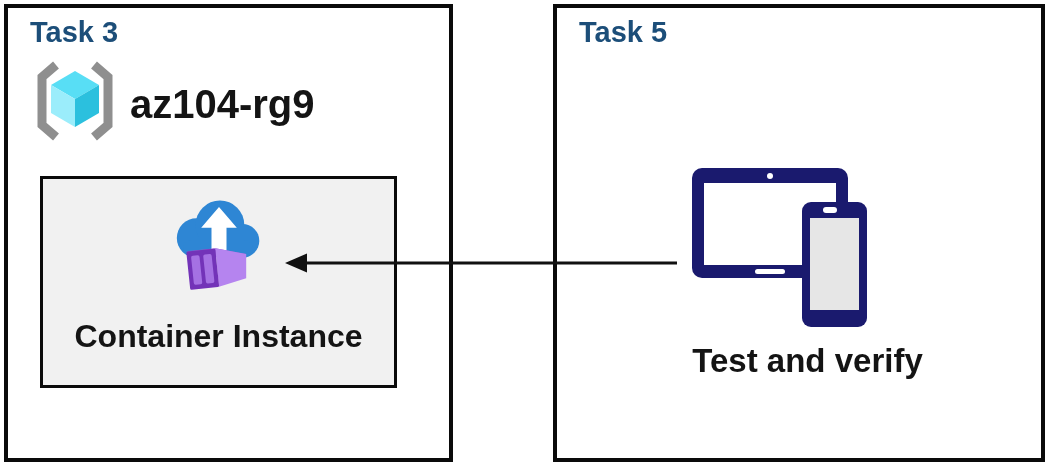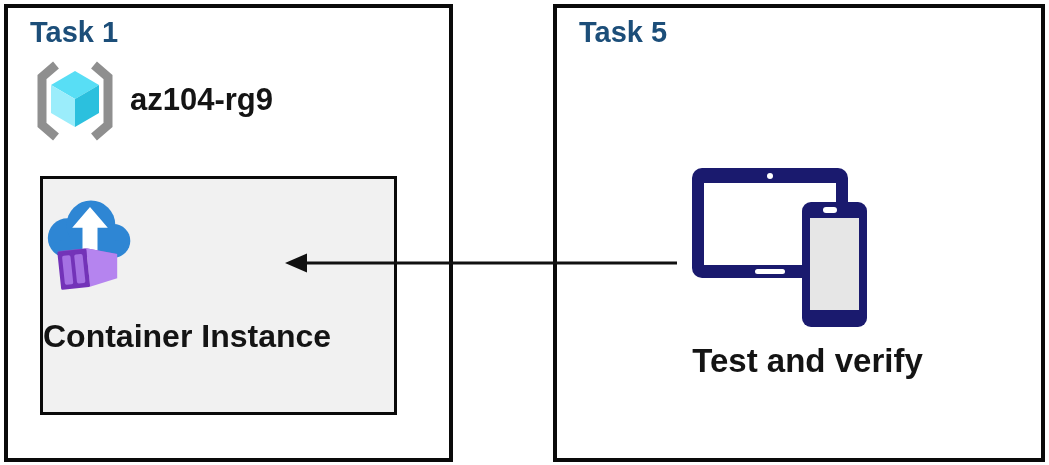--- a/index.html
+++ b/index.html
@@ -4,35 +4,35 @@
 <style>
   html,body{margin:0;padding:0;background:#ffffff;}
   body{width:1049px;height:465px;overflow:hidden;font-family:"Liberation Sans", sans-serif;}
   .canvas{position:relative;width:1049px;height:465px;background:#ffffff;}
   .panel{position:absolute;top:4px;height:458px;background:#ffffff;border:4px solid #0a0a0a;box-sizing:border-box;}
   .panel-left{left:4px;width:449px;}
   .panel-right{left:553px;width:492px;}
   .panel-title{position:absolute;left:22px;top:8px;font-size:29px;font-weight:700;color:#1C4E79;letter-spacing:0;}
   .rg-row{position:absolute;left:20px;top:52px;width:400px;height:82px;}
   .rg-icon{position:absolute;left:0;top:0;}
-  .rg-label{position:absolute;left:102px;top:22px;font-size:31px;font-weight:700;color:#141414;}
-  .inner-box{position:absolute;left:32px;top:168px;width:357px;height:239px;background:#F1F1F1;border:3px solid #0a0a0a;box-sizing:border-box;display:flex;flex-direction:column;align-items:flex-start;}
+  .rg-label{position:absolute;left:102px;top:22px;font-size:40px;font-weight:700;color:#141414;}
+  .inner-box{position:absolute;left:32px;top:168px;width:357px;height:212px;background:#F1F1F1;border:3px solid #0a0a0a;box-sizing:border-box;display:flex;flex-direction:column;align-items:center;}
   .aci-icon{margin-top:14px;}
   .inner-label{margin-top:20px;font-size:32px;font-weight:700;color:#141414;}
   .devices-icon{position:absolute;left:135px;top:160px;}
   .device-label{position:absolute;left:18px;top:334px;width:465px;text-align:center;font-size:33px;font-weight:700;color:#141414;}
   .arrow{position:absolute;left:283px;top:249px;}
 </style>
 </head>
 <body>
 
 <div class="canvas">
 
   <div class="panel panel-left">
-    <div class="panel-title">Task 1</div>
+    <div class="panel-title">Task 3</div>
 
     <div class="rg-row">
       <svg class="rg-icon" width="94" height="82" viewBox="0 0 94 82">
         <path d="M 28 5 L 14 17 L 14 65 L 28 77" fill="none" stroke-width="9" stroke="#8F8F8F"></path>
         <path d="M 66 5 L 80 17 L 80 65 L 66 77" fill="none" stroke-width="9" stroke="#8F8F8F"></path>
         <polygon points="47,11 71,25 47,39 23,25" fill="#58DEF5"></polygon>
         <polygon points="23,25 47,39 47,67 23,53" fill="#9BEDFB"></polygon>
         <polygon points="71,25 71,53 47,67 47,39" fill="#2BC0DE"></polygon>
       </svg>
       <span class="rg-label">az104-rg9</span>

